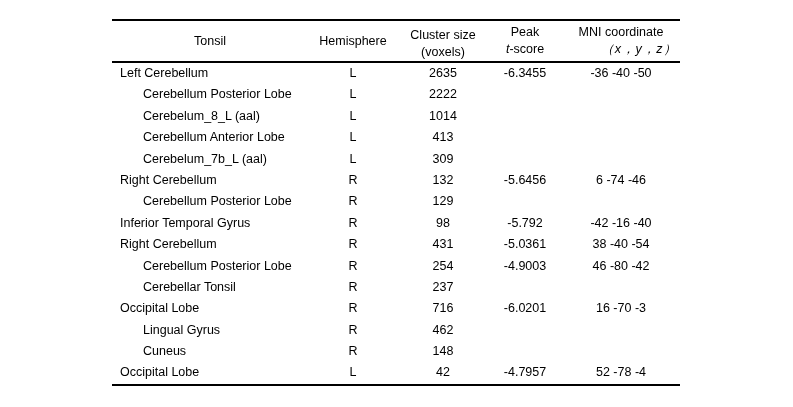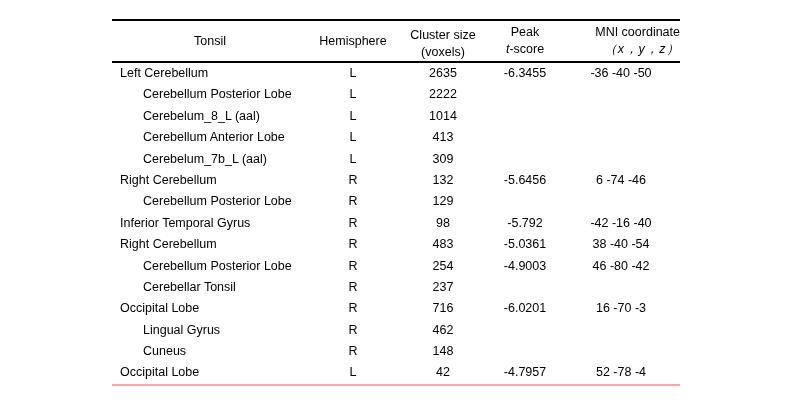--- a/index.html
+++ b/index.html
@@ -34,24 +34,24 @@
     flex-direction: column;
     justify-content: center;
     align-items: center;
     text-align: center;
     line-height: 17px;
   }
   .c-regions { width: 196px; }
   .c-hemi    { width: 90px;  }
   .c-cluster { width: 90px; justify-content: flex-end;  }
   .c-peak    { width: 74px;  }
-  .c-mni     { width: 118px; align-items: flex-end; }
+  .c-mni     { width: 118px; }
 
   .tbody {
-    border-bottom: 2px solid #fca5a5;
+    border-bottom: 2px solid #000000;
   }
   .tr {
     display: flex;
     align-items: center;
     height: 21.4px;
     font-size: 12.5px;
     line-height: 21.4px;
   }
   .td {
     display: block;
@@ -149,21 +149,21 @@
       <div class="tr">
       <div class="td c-regions">Inferior Temporal Gyrus</div>
       <div class="td c-hemi">R</div>
       <div class="td c-cluster">98</div>
       <div class="td c-peak">-5.792</div>
       <div class="td c-mni">-42 -16 -40</div>
     </div>
       <div class="tr">
       <div class="td c-regions">Right Cerebellum</div>
       <div class="td c-hemi">R</div>
-      <div class="td c-cluster">483</div>
+      <div class="td c-cluster">431</div>
       <div class="td c-peak">-5.0361</div>
       <div class="td c-mni">38 -40 -54</div>
     </div>
       <div class="tr">
       <div class="td c-regions indent">Cerebellum Posterior Lobe</div>
       <div class="td c-hemi">R</div>
       <div class="td c-cluster">254</div>
       <div class="td c-peak">-4.9003</div>
       <div class="td c-mni">46 -80 -42</div>
     </div>

